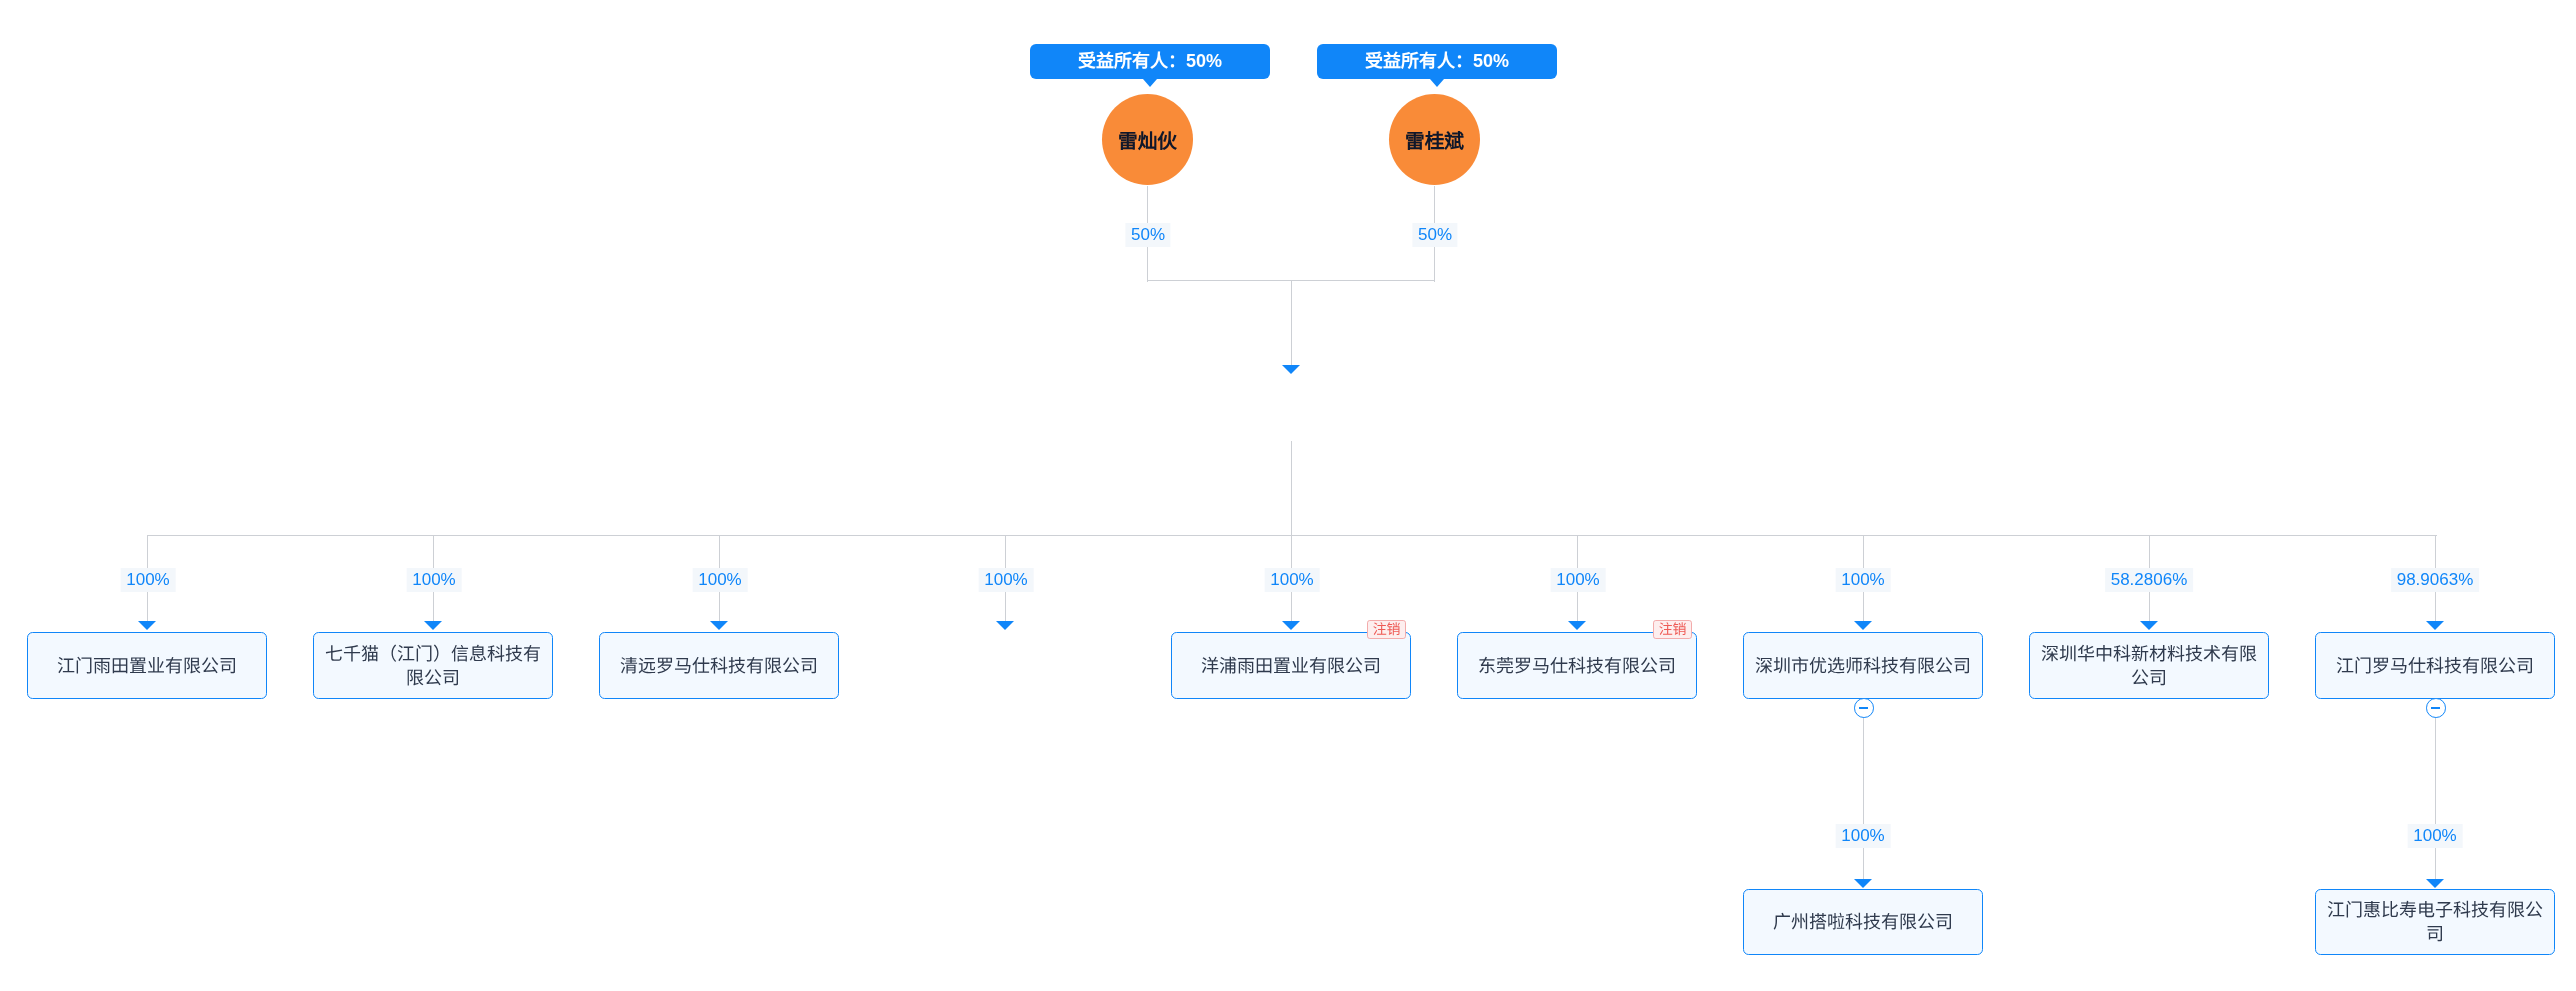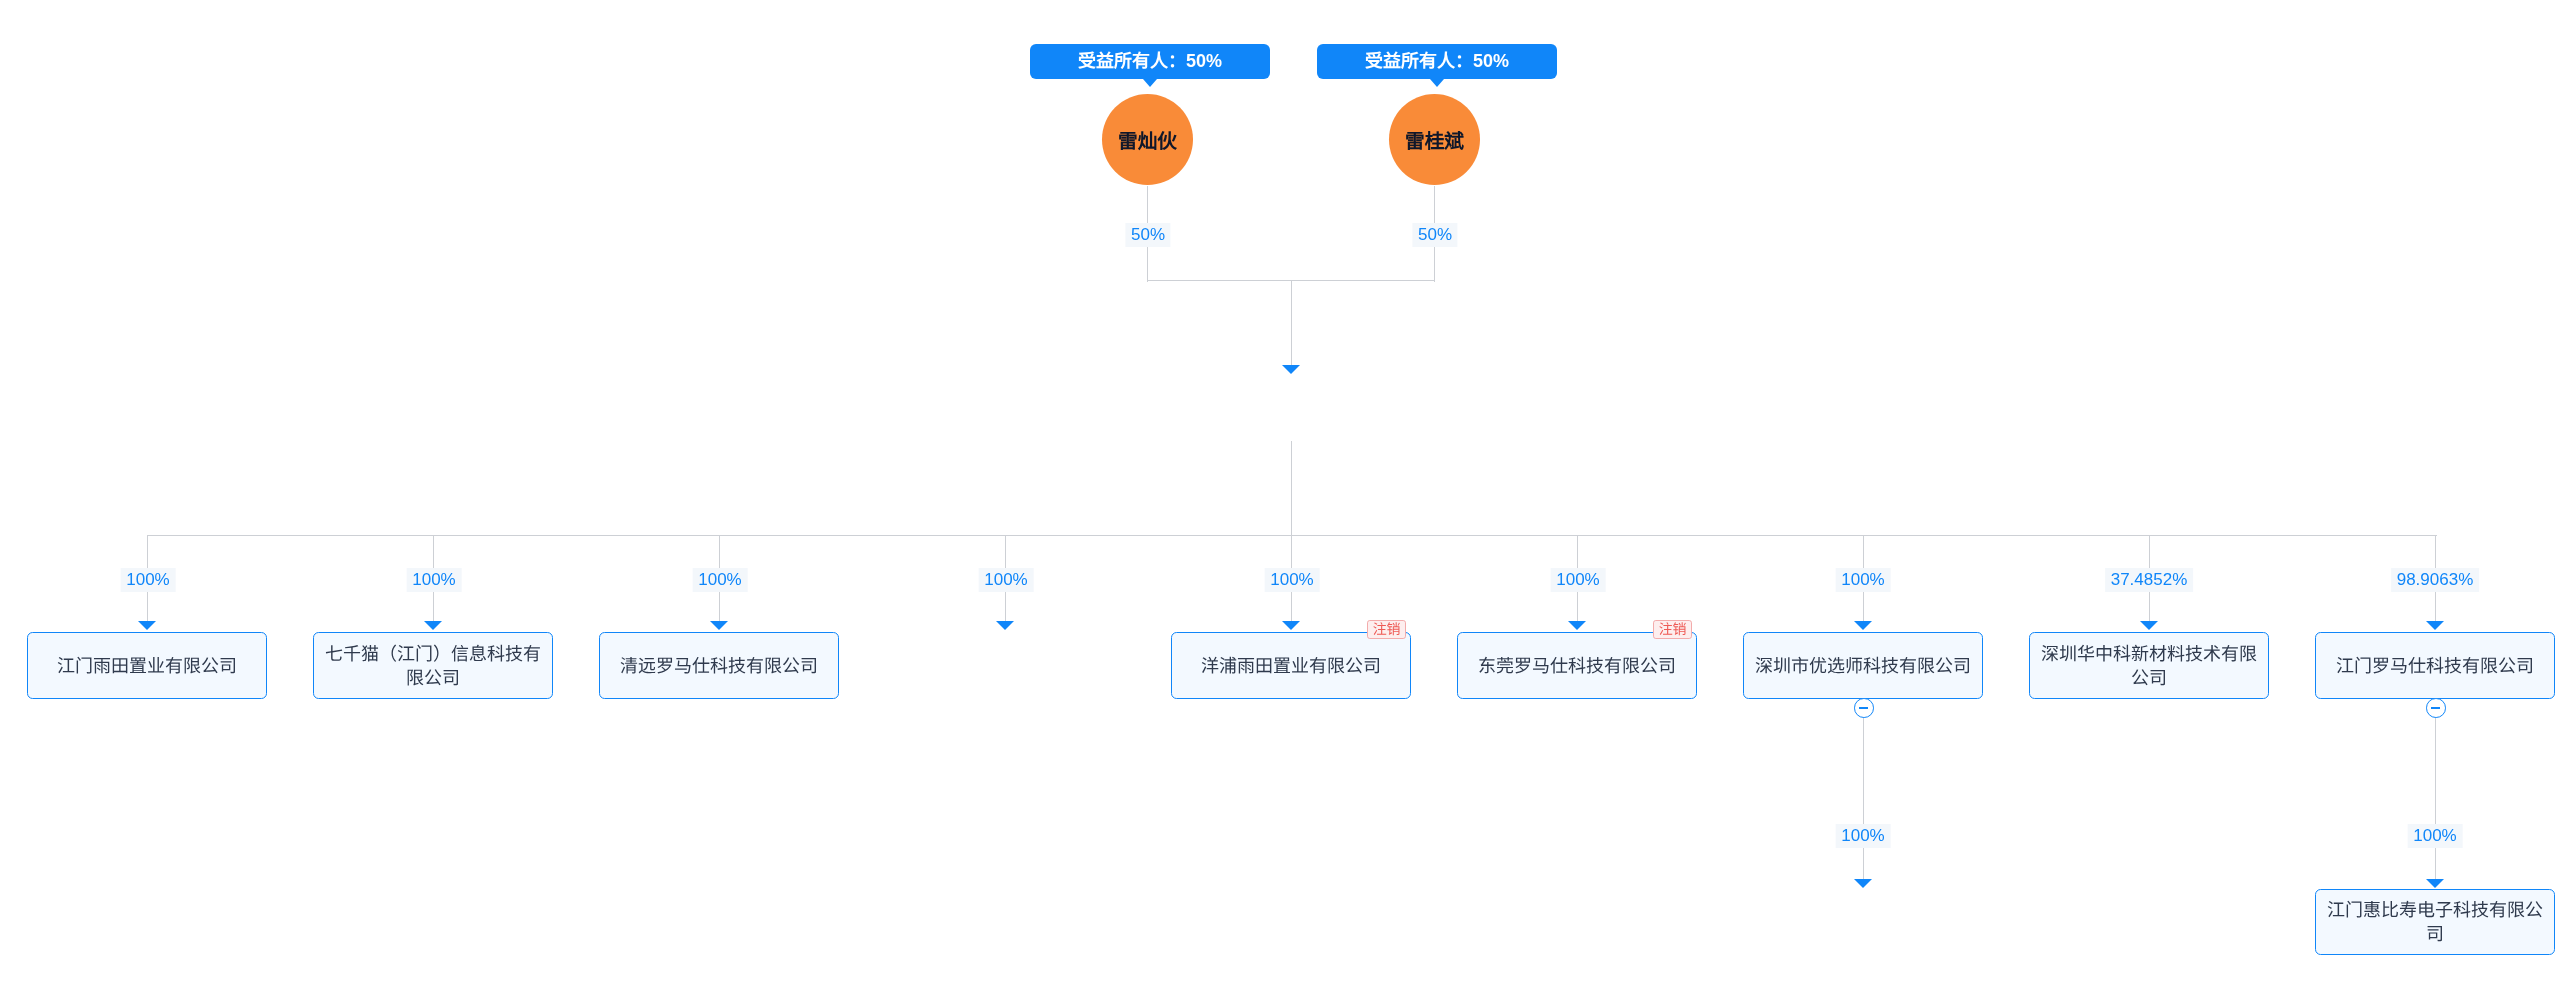--- a/index.html
+++ b/index.html
@@ -122,21 +122,21 @@
   <div class="pct" style="left:1435px;top:223px">50%</div>
 
 
   <div class="pct" style="left:148px;top:568px">100%</div>
   <div class="pct" style="left:434px;top:568px">100%</div>
   <div class="pct" style="left:720px;top:568px">100%</div>
   <div class="pct" style="left:1006px;top:568px">100%</div>
   <div class="pct" style="left:1292px;top:568px">100%</div>
   <div class="pct" style="left:1578px;top:568px">100%</div>
   <div class="pct" style="left:1863px;top:568px">100%</div>
-  <div class="pct" style="left:2149px;top:568px">37.4852%</div>
+  <div class="pct" style="left:2149px;top:568px">58.2806%</div>
   <div class="pct" style="left:2435px;top:568px">98.9063%</div>
 
   <div class="company-node" style="left:27px;top:632px">
     <span class="node-label">江门雨田置业有限公司</span>
   </div>
   <div class="company-node" style="left:313px;top:632px">
     <span class="node-label">七千猫（江门）信息科技有限公司</span>
   </div>
   <div class="company-node" style="left:599px;top:632px">
     <span class="node-label">清远罗马仕科技有限公司</span>
@@ -162,18 +162,21 @@
   <div class="collapse-toggle" style="left:1854px;top:698px">
     <span class="minus-bar"></span>
   </div>
   <div class="collapse-toggle" style="left:2426px;top:698px">
     <span class="minus-bar"></span>
   </div>
 
   <div class="pct" style="left:1863px;top:824px">100%</div>
   <div class="pct" style="left:2435px;top:824px">100%</div>
 
+  <div class="company-node" style="left:1743px;top:889px;height:66px">
+    <span class="node-label">广州搭啦科技有限公司</span>
+  </div>
   <div class="company-node" style="left:2315px;top:889px;height:66px">
     <span class="node-label">江门惠比寿电子科技有限公司</span>
   </div>
 
 </div>
 
 
 </body></html>

